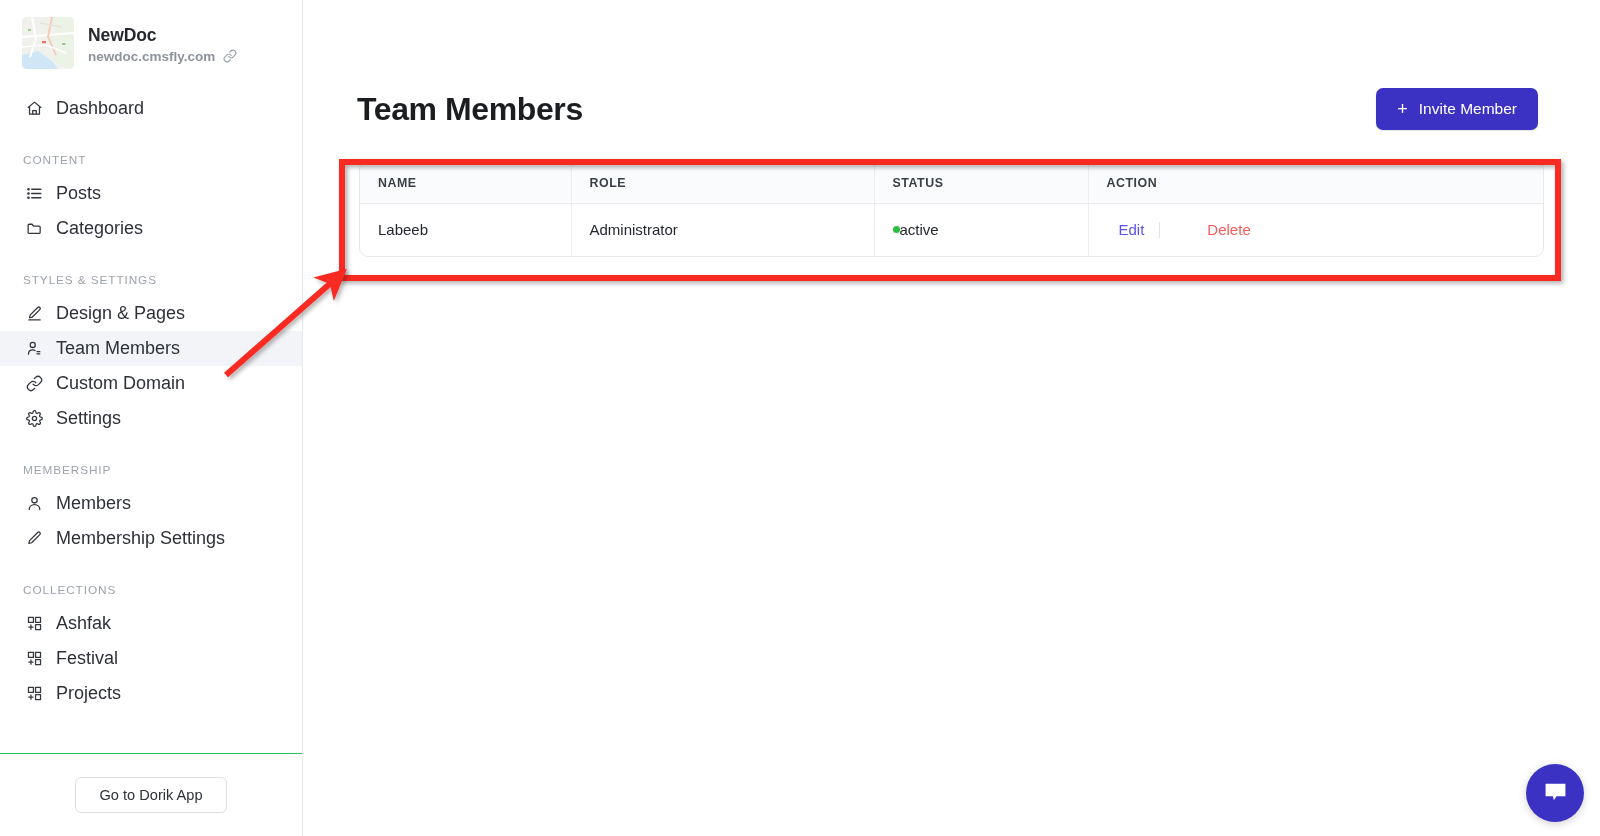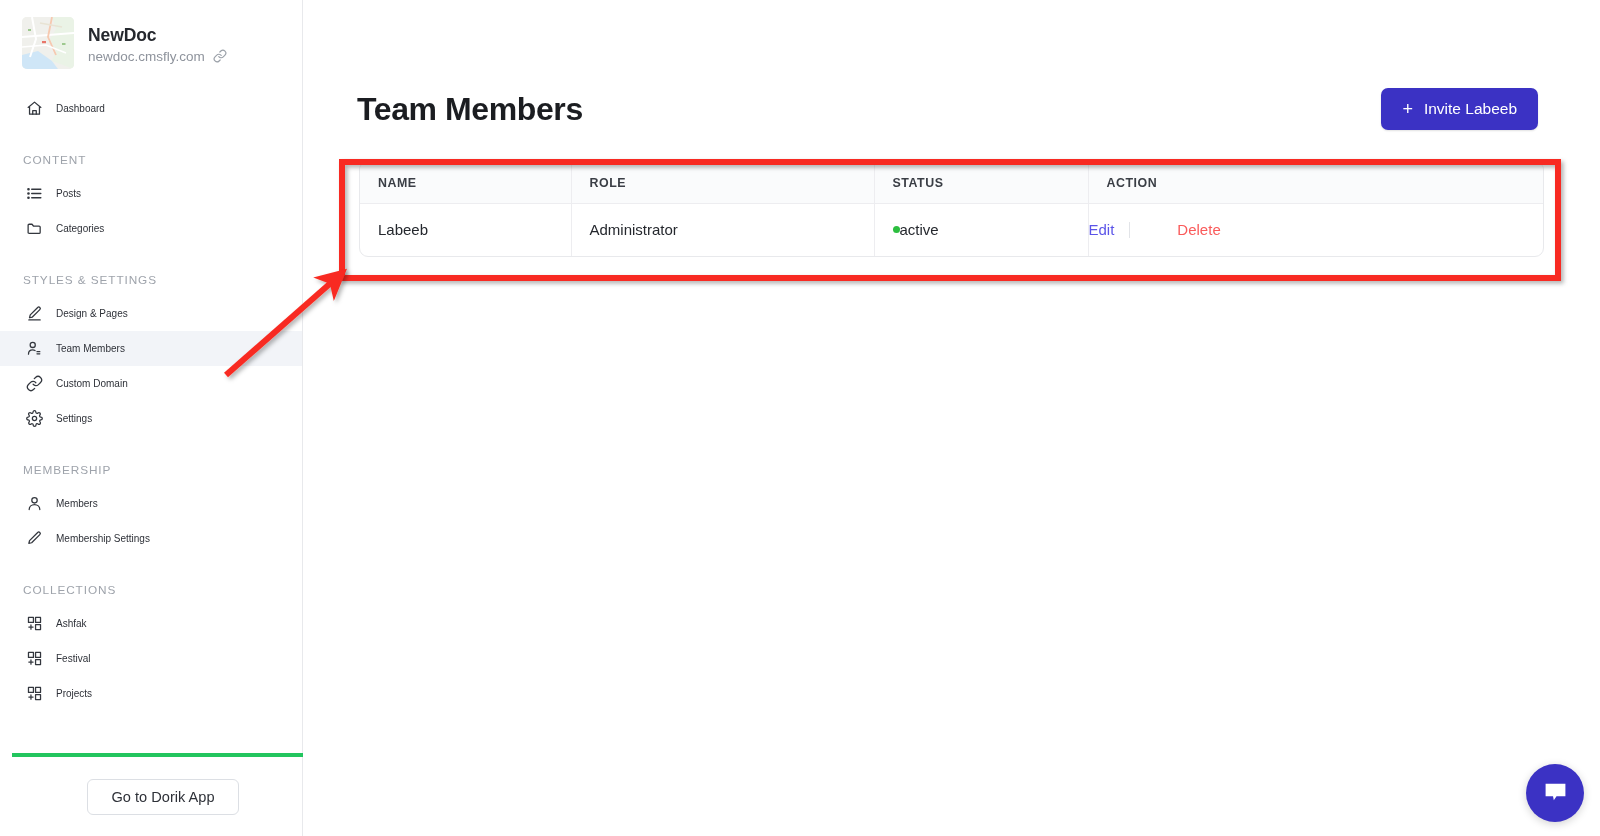--- a/index.html
+++ b/index.html
@@ -21,41 +21,41 @@
   }
   .brand { display: flex; align-items: center; padding: 17px 0 0 22px; gap: 14px; }
   .brand-logo {
     width: 52px; height: 52px; border-radius: 5px; overflow: hidden;
     background: #eef1ea; flex: 0 0 52px; position: relative;
   }
   .brand-logo svg { display: block; width: 52px; height: 52px; }
   .brand-text { display: flex; flex-direction: column; gap: 3px; padding-top: 2px; }
   .brand-name { font-size: 17.5px; font-weight: 700; color: #25282e; letter-spacing: -0.1px; }
   .brand-url-row { display: flex; align-items: center; gap: 8px; }
-  .brand-url { font-size: 13.5px; color: #8e939c; }
+  .brand-url { font-size: 13.5px; color: #8e939c; font-weight: bold; }
   .link-icon { display: inline-flex; color: #9aa0a8; }
 
   .nav { padding-top: 22px; }
   .nav-section-label {
     font-size: 11.8px; letter-spacing: 0.9px; color: #9ea3ab;
     padding: 0 0 9px 23px; text-transform: uppercase;
   }
   .nav-item {
     display: flex; align-items: center; gap: 13px;
     height: 35px; padding-left: 25px; cursor: pointer;
-    color: #2e3138; font-size: 10px;
+    color: #2e3138; font-size: 18px;
   }
   .nav-item .ico { width: 18px; height: 18px; display: inline-flex; align-items: center; justify-content: center; color: #33373e; flex: 0 0 18px; }
   .nav-item .ico svg { display: block; }
   .nav-item.active { background: #f2f4f8; }
   .spacer-26 { height: 27px; }
 
   .sidebar-footer {
-    position: absolute; left: 12px; bottom: 0; width: 302px;
-    border-top: 4px solid #22c55e; height: 83px;
+    position: absolute; left: 0; bottom: 0; width: 302px;
+    border-top: 1px solid #22c55e; height: 83px;
     display: flex; align-items: center; justify-content: center;
   }
   .dorik-btn {
     border: 1px solid #dcdfe4; background: #fff; border-radius: 6px;
     padding: 9px 23px; font-size: 14.6px; color: #2e3138; cursor: pointer;
     font-family: "Liberation Sans", sans-serif;
   }
 
   
   #main { flex: 1; position: relative; background: #fff; height: 836px; }
@@ -86,21 +86,21 @@
     border-bottom: 1px solid #ededf0; text-transform: uppercase;
   }
   th .cell, td .cell { padding-left: 18px; }
   th.c-name, td.c-name { width: 211px; }
   th.c-role, td.c-role { width: 303px; border-left: 1px solid #ededf0; }
   th.c-status, td.c-status { width: 214px; border-left: 1px solid #ededf0; }
   th.c-action, td.c-action { border-left: 1px solid #ededf0; }
   td { padding: 17px 0 18px 0; font-size: 15px; color: #25282e; }
   .status-cell { display: flex; align-items: center; }
   .dot { width: 7px; height: 7px; border-radius: 50%; background: #2cbe3f; display: inline-block; }
-  .action-cell { display: flex; align-items: center; gap: 15px; }
+  .action-cell { display: flex; align-items: center; gap: 15px; padding-left: 30px; }
   .link-edit { color: #5b54e8; font-size: 15px; cursor: pointer; }
   .link-delete { color: #fa5a5a; font-size: 15px; cursor: pointer; margin-left: 32px; }
   .vsep { width: 1px; height: 16px; background: #e2e4e8; display: inline-block; }
 
   
   .chat-fab {
     position: absolute; right: 16px; bottom: 14px;
     width: 58px; height: 58px; border-radius: 50%;
     background: #3b32c4; display: flex; align-items: center; justify-content: center;
     cursor: pointer; box-shadow: 0 2px 8px rgba(0,0,0,0.18);
@@ -286,21 +286,21 @@
       <button class="dorik-btn">Go to Dorik App</button>
     </div>
   </aside>
 
   <main id="main">
 
     <div class="page-head">
       <h1 class="page-title">Team Members</h1>
       <button class="invite-btn">
         <span class="plus">+</span>
-        <span>Invite Labeeb</span>
+        <span>Invite Member</span>
       </button>
     </div>
 
     <div class="table-wrap">
       <table>
         <thead>
           <tr>
             <th class="c-name">
                 <div class="cell">NAME</div>
               </th>

